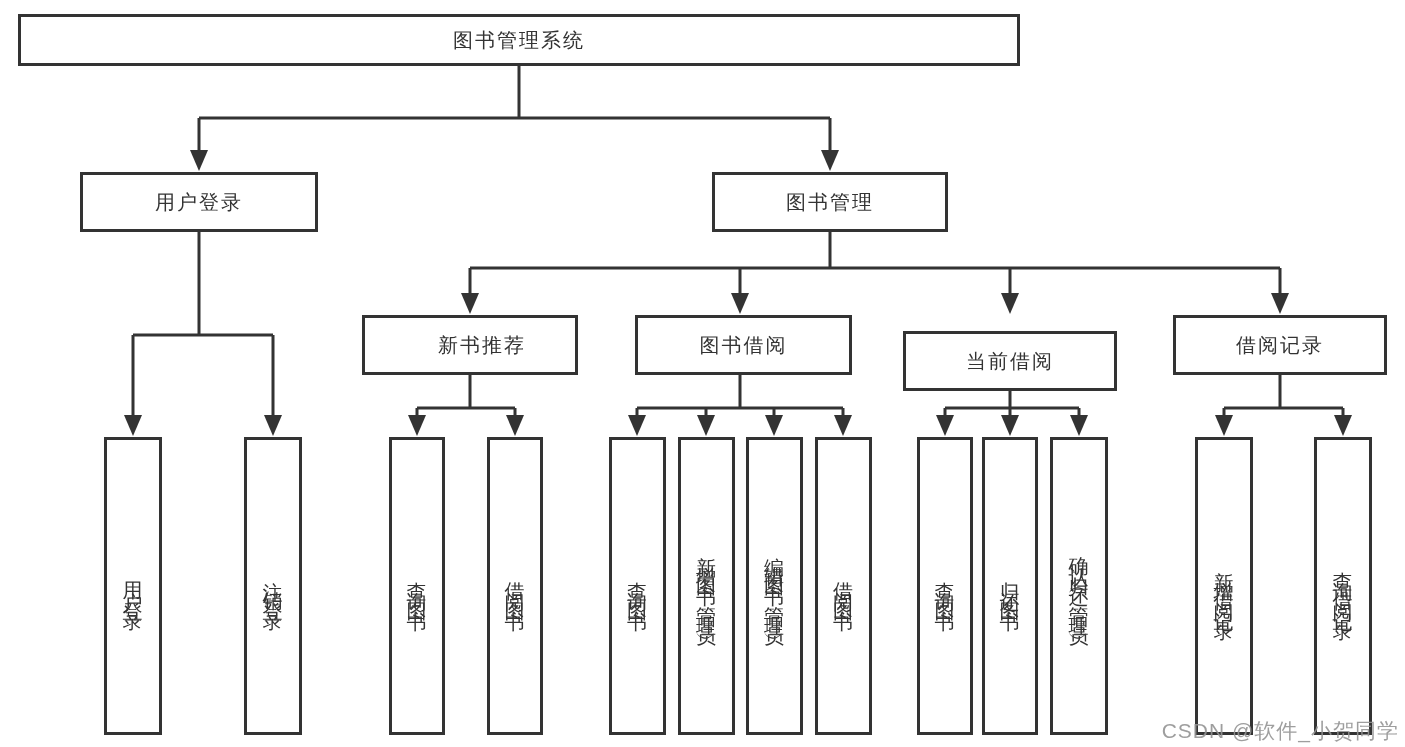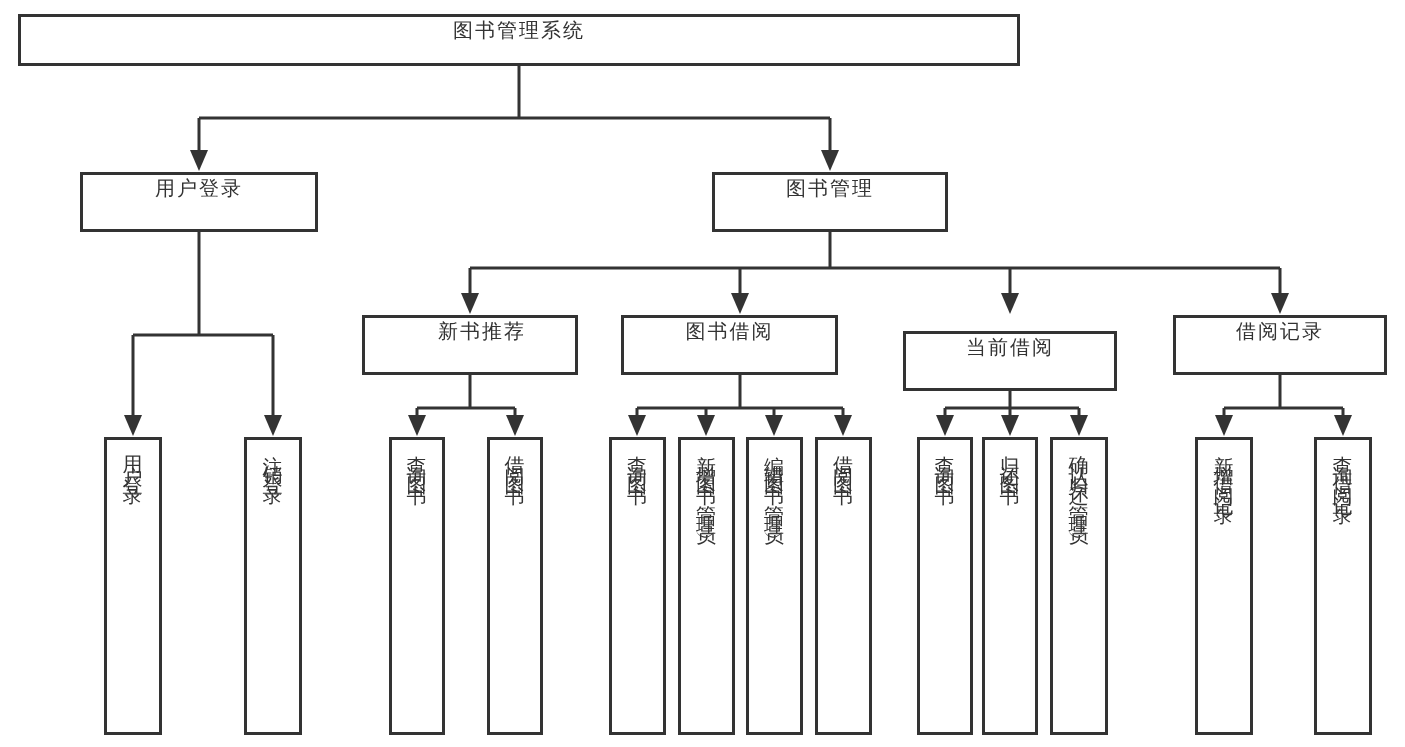--- a/index.html
+++ b/index.html
@@ -17,21 +17,21 @@
     width: 1405px; height: 747px;
     z-index: 0;
     pointer-events: none;
   }
   .box {
     position: absolute;
     box-sizing: border-box;
     border: 3px solid #333333;
     background: #ffffff;
     display: flex;
-    align-items: flex-start;
+    align-items: center;
     justify-content: center;
     z-index: 1;
   }
   .box .lbl {
     font-size: 20px;
     color: #333333;
     letter-spacing: 2px;
     white-space: nowrap;
   }
   .leaf .lbl {
@@ -99,21 +99,21 @@
   <div class="box" style="left:80px; top:172px; width:238px; height:60px;">
     <span class="lbl">用户登录</span>
   </div>
   <div class="box" style="left:712px; top:172px; width:236px; height:60px;">
     <span class="lbl">图书管理</span>
   </div>
 
   <div class="box" style="left:362px; top:315px; width:216px; height:60px;padding-left:24px;">
     <span class="lbl">新书推荐</span>
   </div>
-  <div class="box" style="left:621px; top:315px; width:217px; height:60px;">
+  <div class="box" style="left:635px; top:315px; width:217px; height:60px;">
     <span class="lbl">图书借阅</span>
   </div>
   <div class="box" style="left:903px; top:315px; width:214px; height:60px;margin-top:16px;">
     <span class="lbl">当前借阅</span>
   </div>
   <div class="box" style="left:1173px; top:315px; width:214px; height:60px;">
     <span class="lbl">借阅记录</span>
   </div>
 
   <div class="box leaf" style="left:104px; top:437px; width:58px; height:298px;">
@@ -153,14 +153,15 @@
     <span class="lbl">确认归还（管理员）</span>
   </div>
 
   <div class="box leaf" style="left:1195px; top:437px; width:58px; height:298px;">
     <span class="lbl">新增借阅记录</span>
   </div>
   <div class="box leaf" style="left:1314px; top:437px; width:58px; height:298px;">
     <span class="lbl">查询借阅记录</span>
   </div>
 
+  <div class="watermark">CSDN @软件_小贺同学</div>
 
 </div>
 
 </body></html>

